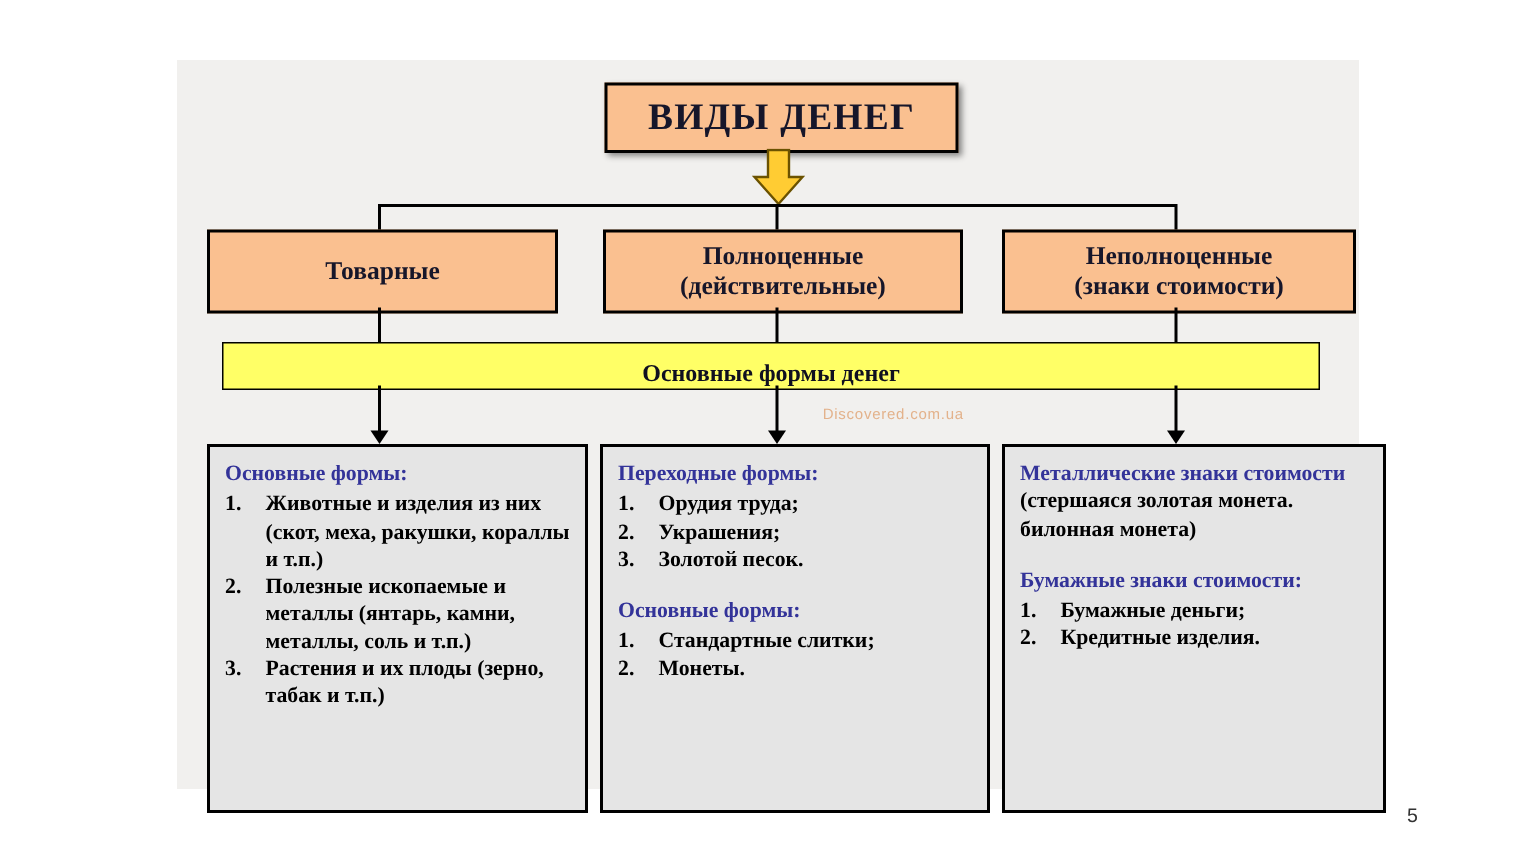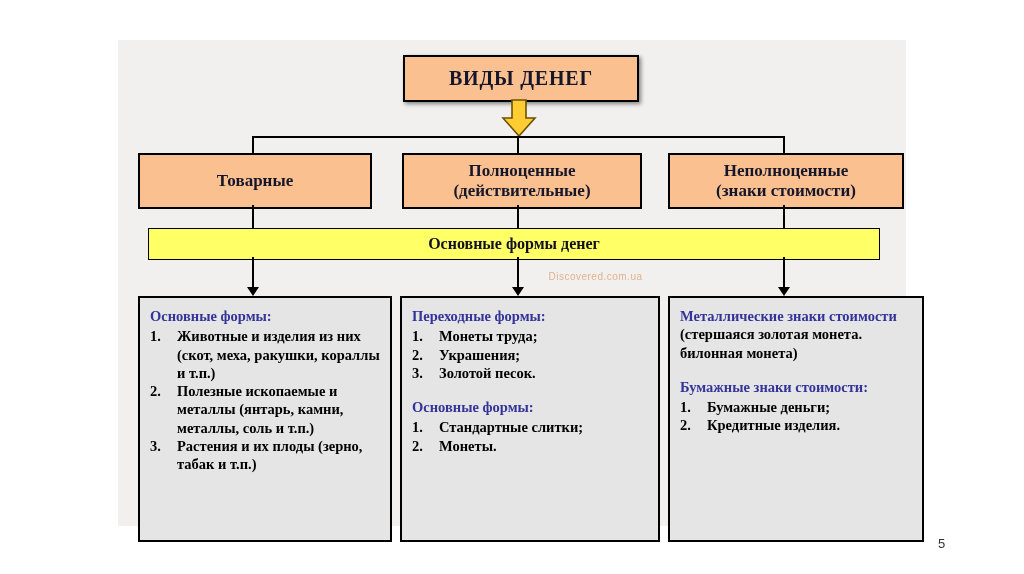--- a/index.html
+++ b/index.html
@@ -17,32 +17,32 @@
   }
   .node {
     position: absolute;
     background: #FAC090;
     border: 2px solid #000;
     display: flex; align-items: center; justify-content: center;
     text-align: center; font-weight: 700; color: #16162a;
   }
   .title-box {
     left: 403px; top: 55px; width: 232px; height: 43px;
-    font-size: 20px; letter-spacing: .8px;
+    font-size: 25px; letter-spacing: .8px;
     box-shadow: 2px 2px 4px rgba(0,0,0,.45);
   }
   .branch { top: 153px; height: 52px; font-size: 17px; line-height: 1.18; }
   .branch-label { white-space: pre-line; }
   .b1 { left: 138px; width: 230px; }
   .b2 { left: 402px; width: 236px; }
   .b3 { left: 668px; width: 232px; }
   .banner {
     position: absolute; left: 148px; top: 228px; width: 730px; height: 30px;
     background: #FFFF66; border: 1px solid #000;
-    display: flex; align-items: center; justify-content: center;
+    display: flex; align-items: flex-end; justify-content: center;
     font-weight: 700; font-size: 16px; color: #101020;
   }
   .hline { position: absolute; left: 252px; top: 136px; width: 532px; height: 2px; background: #000; }
   .vline { position: absolute; width: 2px; background: #000; }
   .x1 { left: 252px; } .x2 { left: 517px; } .x3 { left: 783px; }
   .seg-top { top: 136px; height: 18px; }
   .seg-mid { top: 205px; height: 24px; }
   .seg-bot { top: 257px; height: 31px; }
   .arrowhead {
     position: absolute; top: 287px; width: 0; height: 0;
@@ -145,21 +145,21 @@
     </div>
   </div>
 
   <div class="detail d2">
     <div class="sec">
       <div class="sec-header">
         <span>Переходные формы:</span>
       </div>
       <div class="li">
         <span class="num">1.</span>
-        <span class="li-text">Монеты труда;</span>
+        <span class="li-text">Орудия труда;</span>
       </div>
       <div class="li">
         <span class="num">2.</span>
         <span class="li-text">Украшения;</span>
       </div>
       <div class="li">
         <span class="num">3.</span>
         <span class="li-text">Золотой песок.</span>
       </div>
     </div>

